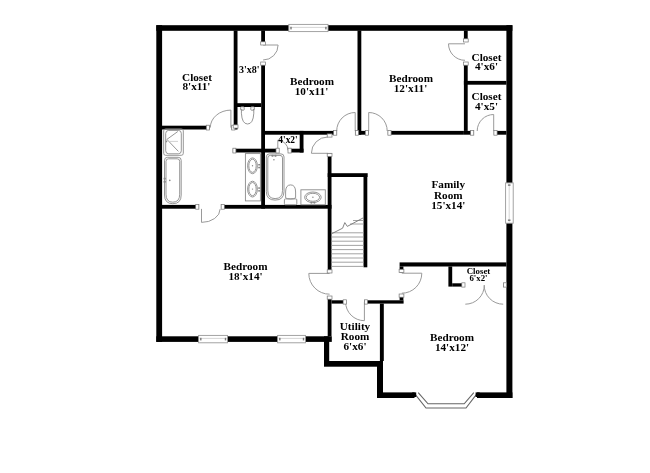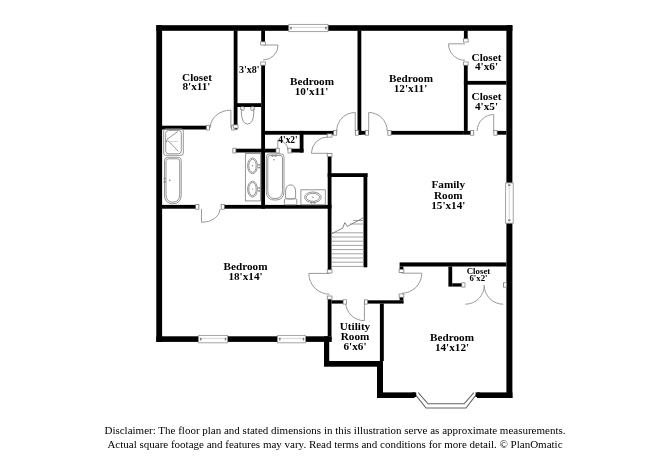--- a/index.html
+++ b/index.html
@@ -245,14 +245,13 @@
   <text class="rl" x="245.5" y="279.6">18'x14'</text>
   <text class="sl" x="478.5" y="273.8">Closet</text>
   <text class="sl" x="478.5" y="281">6'x2'</text>
   <text class="rl" x="355" y="330.4">Utility</text>
   <text class="rl" x="355" y="340.4">Room</text>
   <text class="rl" x="355" y="350">6'x6'</text>
   <text class="rl" x="452" y="341">Bedroom</text>
   <text class="rl" x="452" y="350.6">14'x12'</text>
 </g>
 </svg>
-<div class="disc">Disclaimer: The floor plan and stated dimensions in this illustration serve as approximate measurements.<br>Actual square footage and features may vary. Read terms and conditions for more detail. © PlanOmatic</div>
 </div>
 
 </body></html>

